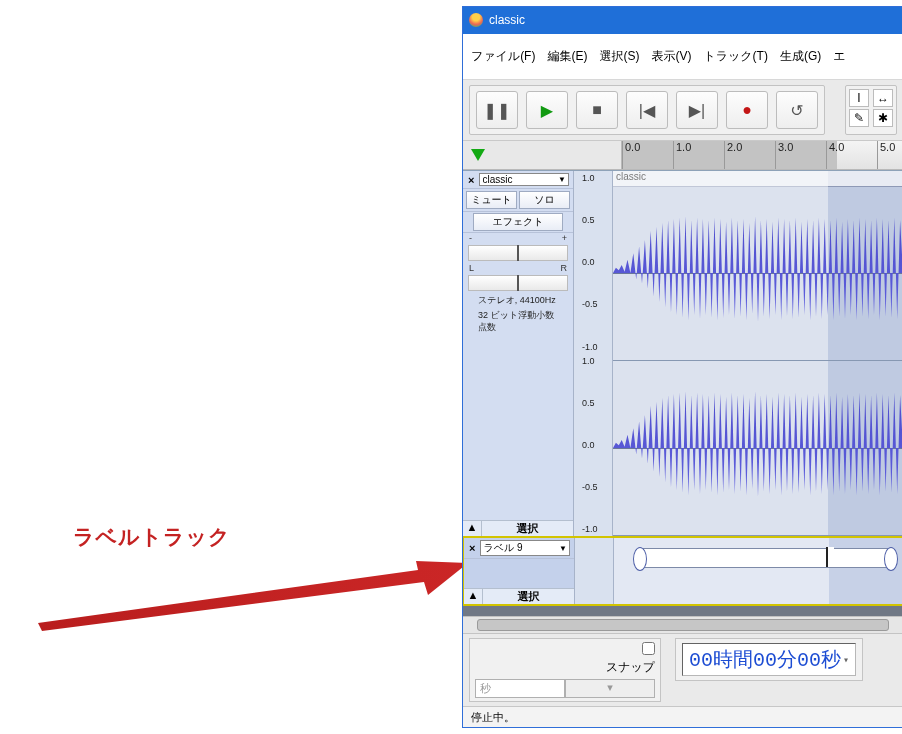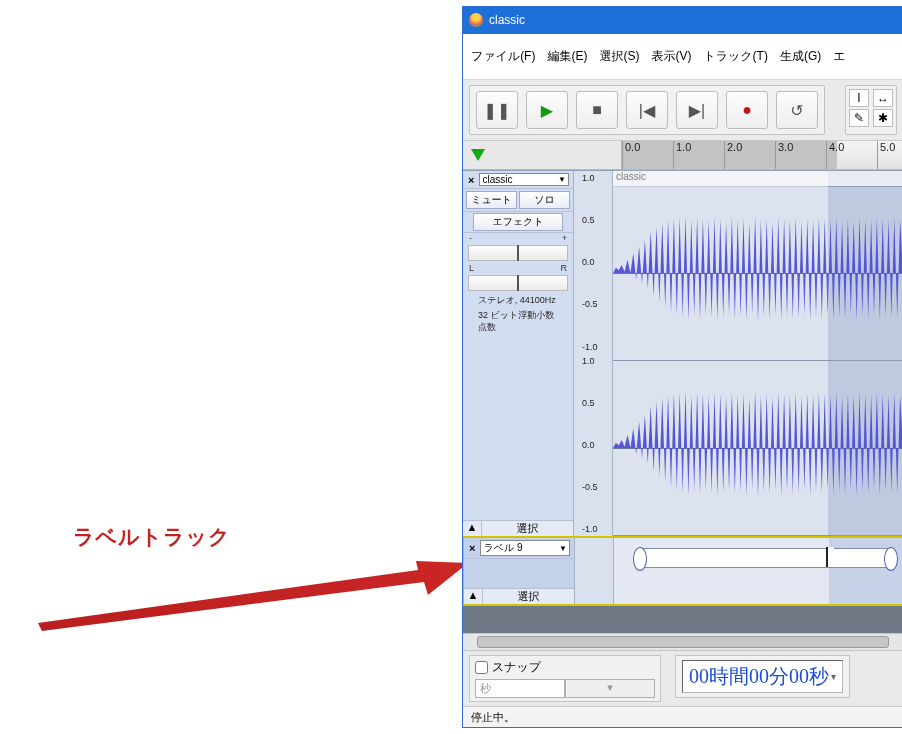--- a/index.html
+++ b/index.html
@@ -82,21 +82,21 @@
   .tc-close { font-weight:bold; padding:0 3px; }
   .tc-name { flex:1; background:#fff; border:1px solid #888; margin:1px 2px; padding:0 2px; font-size:10px; display:flex;align-items:center;justify-content:space-between;}
   .tc-name::after { content:"▼"; font-size:8px; }
   .btn-inline { flex:1; background:linear-gradient(#fff,#e9edf6); border:1px solid #9fabc2; text-align:center; padding:1px 0; margin:1px; font-size:10px;}
   .tc-slider { position:relative; height:14px; border:1px solid #bbb; margin:2px 5px; background:linear-gradient(#fff,#e9e9e9);}
   .tc-slider::after{content:"";position:absolute;left:49%;top:-1px;width:2px;height:16px;background:#555;}
   .tc-labels{display:flex;justify-content:space-between;padding:0 6px;font-size:9px;color:#333;}
   .tc-info { font-size:9px; padding:2px 15px; color:#222; line-height:1.25;}
   .tc-foot { margin-top:auto; display:flex; border-top:1px solid #b4bfcf;}
   .tc-foot .arr{width:18px;text-align:center;border-right:1px solid #b4bfcf;background:#e4ebf7;}
-  .tc-foot .sel{flex:1;text-align:center;background:#e4ebf7;}
+  .tc-foot .sel{flex:1;text-align:center;background:#e4ebf7;font-weight:bold;}
 
   .amp-ruler { width:38px; background:#d9e1ef; border-right:1px solid #a7b3c9; display:flex;flex-direction:column;font-size:9px;color:#222;}
   .amp-ruler .half{flex:1;display:flex;flex-direction:column;justify-content:space-between;padding:2px 2px 2px 8px;position:relative;}
   .amp-ruler .half span{ }
   .wave-col{ flex:1; background:#bfcae1; position:relative; display:flex;flex-direction:column;}
   .wave-col .sel-range{position:absolute;left:0;width:215px;top:0;bottom:0;background:rgba(255,255,255,.45);}
   .clip-label{position:absolute;left:0;right:0;top:0;height:15px;background:#e8ebf3;border-bottom:1px solid #8e99b6;font-size:10px;padding-left:3px;}
   .channel{flex:1;position:relative;border-bottom:1px solid #8798b2;}
   .midline{position:absolute;left:0;right:0;top:50%;border-top:1px solid #6a779a;}
   .wave{position:absolute;left:0;right:0;top:12%;bottom:12%;
@@ -126,27 +126,27 @@
   .label-region::after{right:-7px;}
   .label-caret{position:absolute; right:68px;top:9px;width:6px;height:20px;background:#fff;border-left:2px solid #222;}
   
   .tracks-empty{flex:1;}
 
   .hscroll{height:16px;background:#e6e6e6;border-top:1px solid #c1c1c1;display:flex;align-items:center;}
   .hscroll .bar{height:10px;flex:1;margin:0 14px;background:#c6c6c6;border:1px solid #9a9a9a;border-radius:3px;}
 
   .bottom-panel{background:#eaeaea;border-top:1px solid #c4c4c4;padding:4px 6px;display:flex;gap:14px;align-items:flex-start;}
   .snap-box{border:1px solid #c4c4c4;padding:3px 5px;background:#f1f1f1;width:180px;}
-  .snap-box .row1{display:flex;align-items:center;gap:4px;}
+  .snap-box .row1{display:flex;align-items:flex-end;gap:4px;flex-direction:column;}
   .snap-box input[type=checkbox]{margin:0;}
   .snap-sel{display:flex;margin-top:3px;}
   .snap-sel span{flex:1;background:#fff;border:1px solid #b0b0b0;color:#999;padding:1px 4px;font-size:11px;}
   .snap-sel .dd{width:14px;text-align:center;background:#eee;}
   .time-disp{border:1px solid #c4c4c4;background:#f1f1f1;padding:4px 6px;}
-  .time-disp .digits{font-family:Liberation Serif, serif;font-size:20px;color:#1d4dd3;padding:2px 6px;border:1px inset #b7b7b7;background:#fff;display:flex;align-items:center;}
+  .time-disp .digits{font-family:Liberation Mono, monospace;font-size:20px;color:#1d4dd3;padding:2px 6px;border:1px inset #b7b7b7;background:#fff;display:flex;align-items:center;}
   .time-disp .digits::after{content:"▾";font-size:10px;margin-left:2px;color:#666;}
 
   .statusbar{height:20px;background:#f3f3f3;border-top:1px solid #c7c7c7;display:flex;align-items:center;padding:0 8px;font-size:11px;}
 
   
   .annotation-text{
     position:absolute; left:73px; top:523px;
     font-size:21px; font-weight:700; color:#c42222; 
     letter-spacing:1px;
   }

